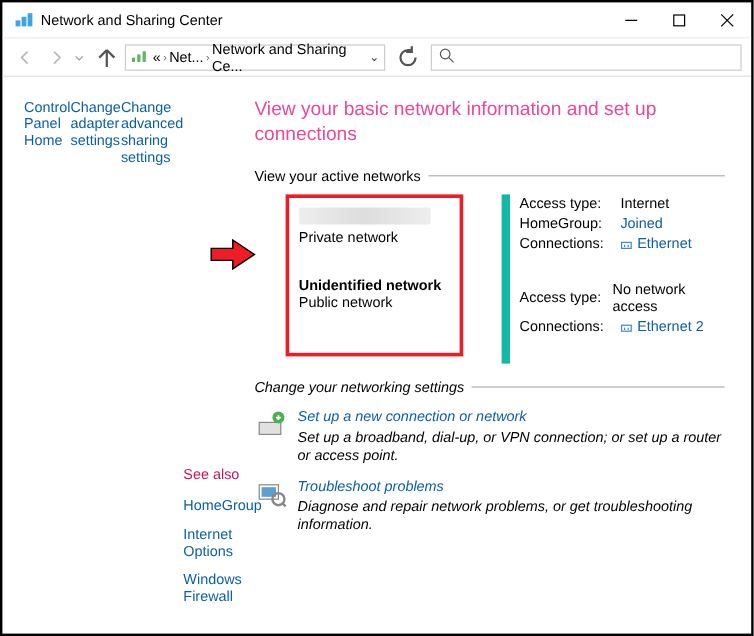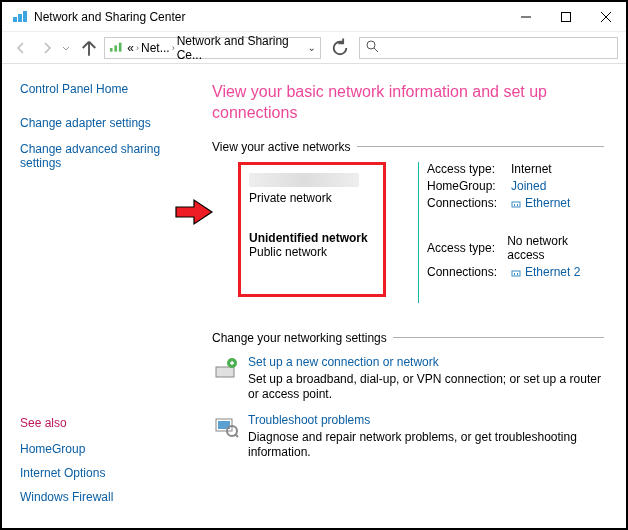--- a/index.html
+++ b/index.html
@@ -18,45 +18,45 @@
     .addrbar { border: 1px solid #ccc; height: 22px; display: flex; align-items: center; flex: 0 0 217px; padding-left: 4px; }
     .addr-icon { width: 16px; height: 16px; margin-right: 3px; }
     .crumb { cursor: pointer; padding: 0 1px; display: flex; align-items: center; }
     .crumb-sep { font-size: 9px; color: #666; padding: 0 1px; }
     .addr-dd { margin-left: auto; padding: 0 4px; color: #444; font-size: 10px; cursor: pointer; }
     .refresh-btn { width: 22px; height: 22px; display: flex; align-items: center; justify-content: center; cursor: pointer; color: #444; margin: 0 4px; }
     .search-box { border: 1px solid #ccc; height: 22px; flex: 1; display: flex; align-items: center; padding: 0 6px; }
     .search-input { border: none; outline: none; font-size: 12px; flex: 1; color: #777; background: transparent; }
     .search-icon { color: #444; }
     .content { display: flex; height: calc(100% - 64px); }
-    .sidebar { width: 200px; padding: 18px 10px 12px 18px; display: flex; flex-direction: column; }
+    .sidebar { width: 200px; padding: 18px 10px 12px 18px; display: flex; flex-direction: row; }
     .sidebar a, .link { color: #0b5fa4; text-decoration: none; cursor: pointer; font-size: 12px; }
     .cp-home { margin-bottom: 20px; }
     .side-link { margin-bottom: 12px; }
     .see-also { margin-top: auto; }
     .see-also-hdr { color: #be185d; font-size: 12px; margin-bottom: 12px; }
     .see-also a { display: block; margin-bottom: 10px; }
     .main { flex: 1; padding: 18px 22px 10px 10px; position: relative; }
     .main-heading { color: #ec4899; font-size: 16px; font-weight: 400; margin-bottom: 16px; line-height: 1.3; }
     .section-hdr { font-size: 12px; display: flex; align-items: center; margin-bottom: 8px; }
     .section-hdr .hline { flex: 1; height: 1px; background: #b0b0b0; margin-left: 6px; }
     .networks-box { border: 3px solid #ee1c25; padding: 8px 6px 6px 8px; width: 148px; height: 135px; margin-left: 26px; position: relative; }
     .net-name-blurred { width: 110px; height: 14px; background: linear-gradient(90deg,#eee,#ddd,#eee); border-radius: 2px; margin-bottom:4px; }
     .net-type { font-size: 12px; }
     .net-block2 { margin-top: 26px; }
     .net-title-bold { font-weight: 700; font-size: 12px; }
     .arrow-overlay { position: absolute; left: 172px; top: 195px; }
     .networks-row { display: flex; }
-    .net-details { margin-left: 32px; padding-left: 8px; border-left: 1px solid #14b8a6; flex: 1; }
+    .net-details { margin-left: 32px; padding-left: 8px; border-left: 7px solid #14b8a6; flex: 1; }
     .det-block { font-size: 12px; margin-bottom: 24px; }
     .det-row { display: flex; margin-bottom: 3px; align-items: center; }
     .det-label { width: 84px; }
     .det-val { }
     .miniicon { width: 10px; height: 10px; display: inline-block; margin-right: 4px; }
-    .change-settings { margin-top: 28px; }
+    .change-settings { margin-top: 13px; font-style: italic; }
     .setting-item { display: flex; margin-top: 10px; justify-content: flex-end; }
     .setting-icon { width: 28px; height: 28px; margin-right: 8px; flex-shrink: 0; }
     .setting-text { flex: 1; }
     .setting-title { color: #0b5fa4; cursor: pointer; font-size: 12px; }
     .setting-desc { font-size: 12px; margin-top: 3px; line-height: 1.3; }
   </style>
 </head>
 <body>
 
 <div class="titlebar">

